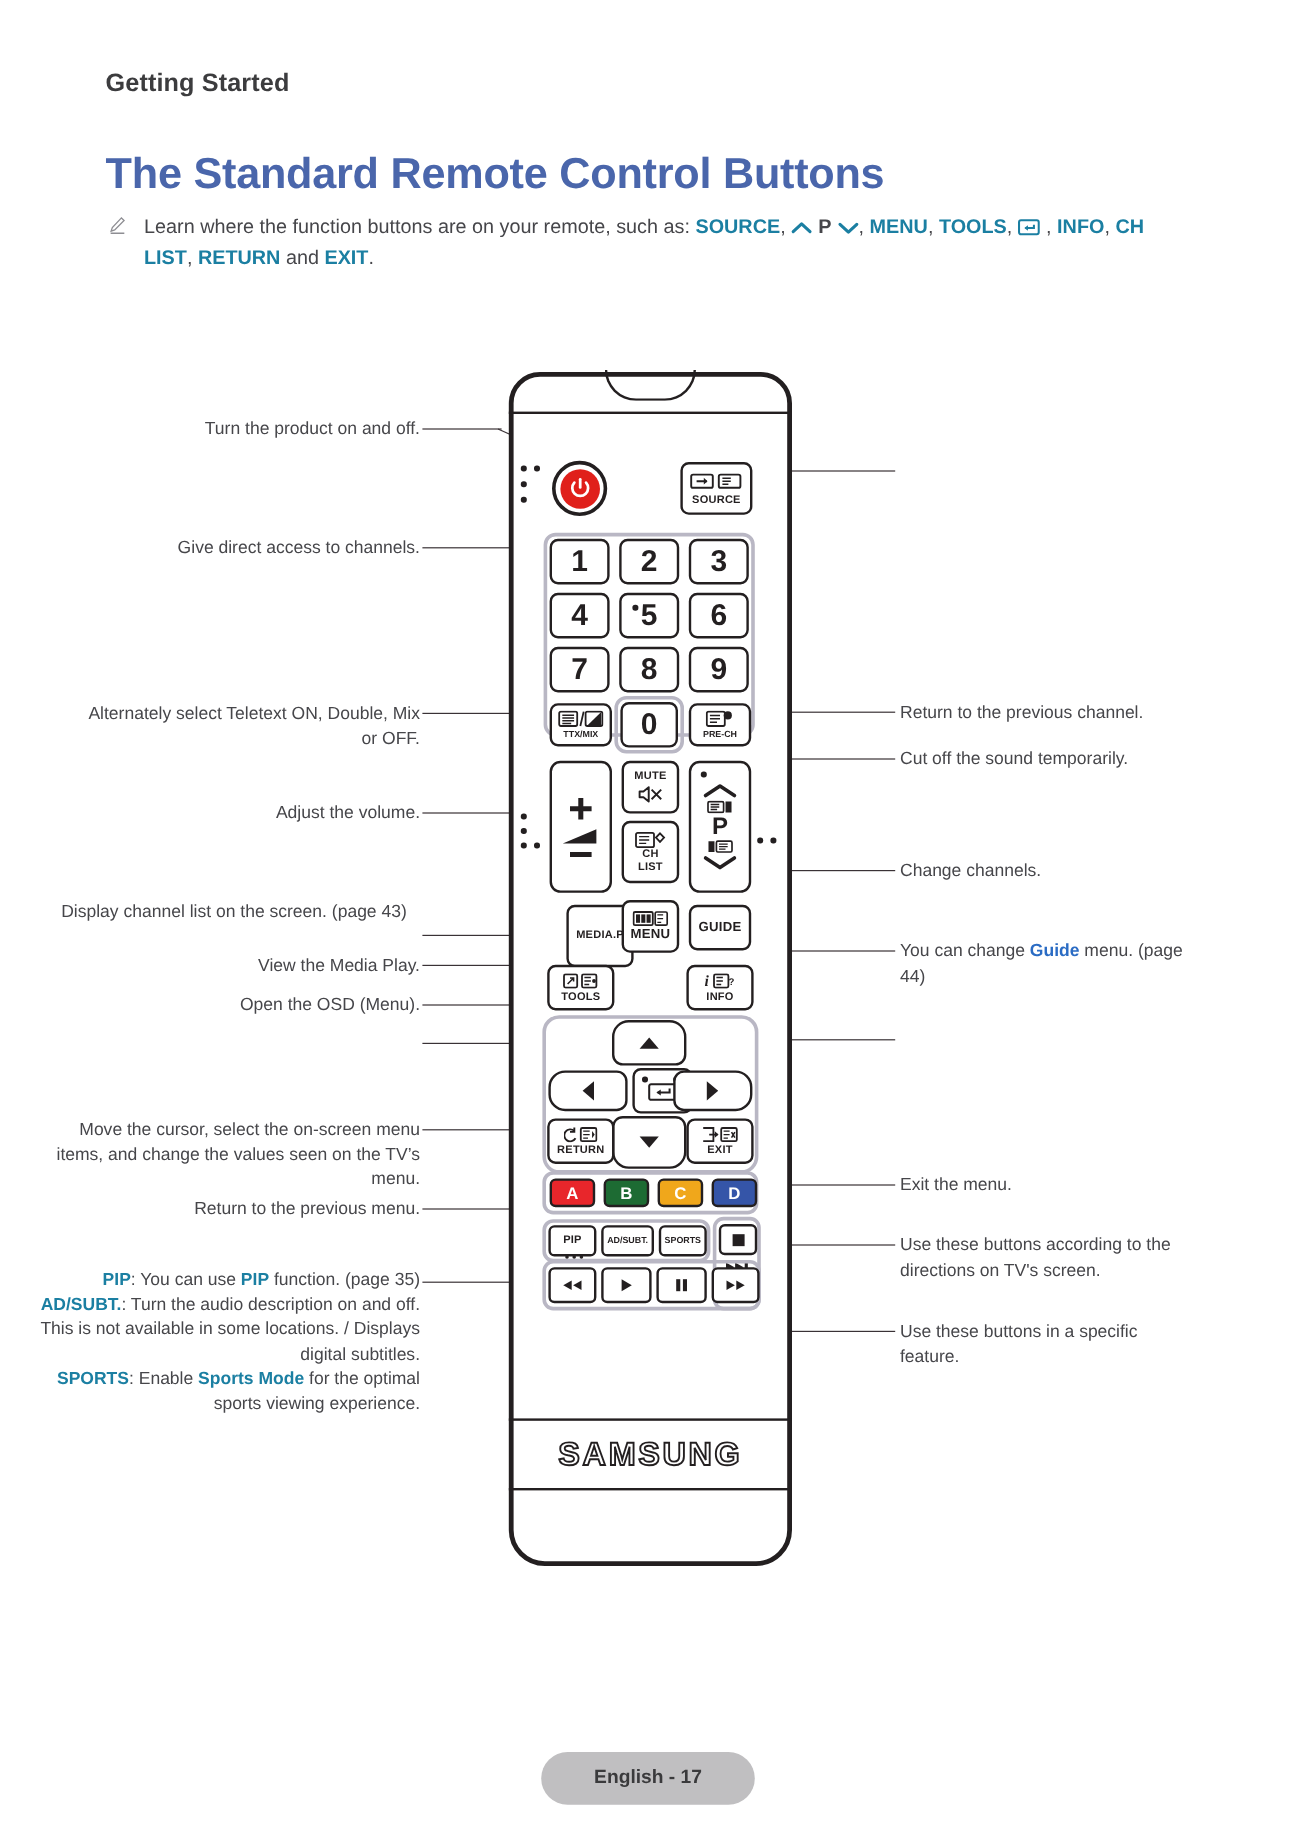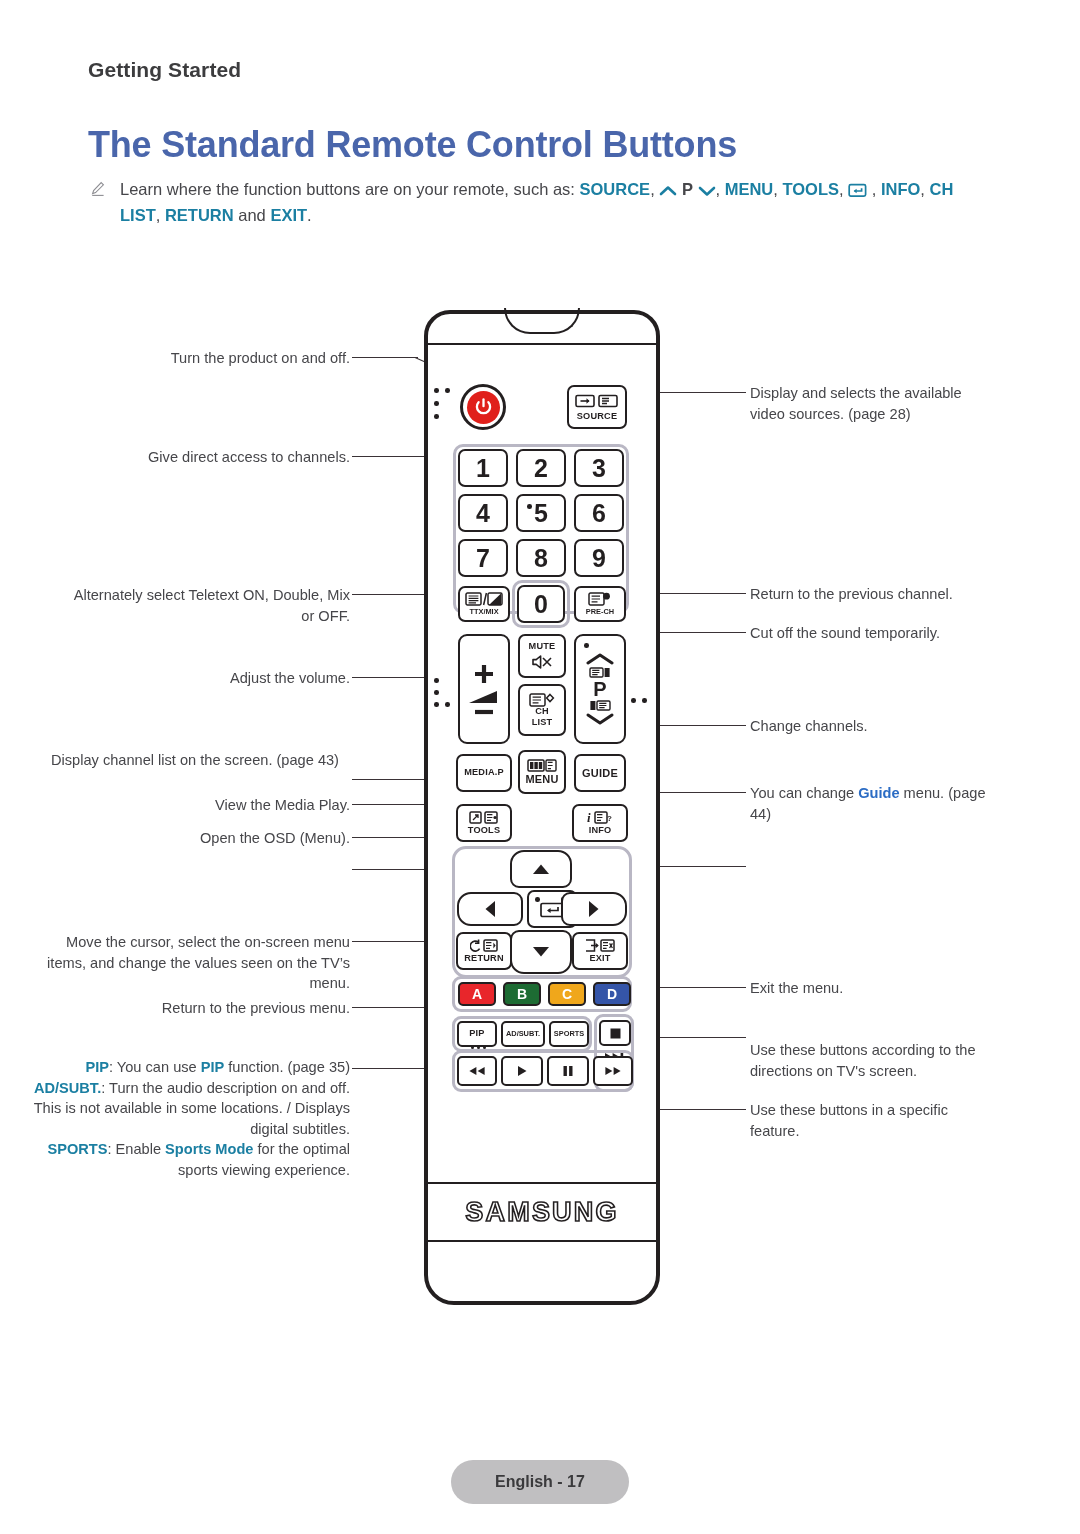--- a/index.html
+++ b/index.html
@@ -271,42 +271,41 @@
 
   <div class="callout left" style="left:40px; top:632px; width:310px;">Move the cursor, select the on-screen menu items, and change the values seen on the TV’s menu.</div>
   <div class="leader" style="left:352px; top:641px; width:96px;"></div>
 
   <div class="callout left" style="left:40px; top:698px; width:310px;">Return to the previous menu.</div>
   <div class="leader" style="left:352px; top:707px; width:96px;"></div>
 
   <div class="callout left" style="left:10px; top:757px; width:340px;"><span class="lnk">PIP</span><span>: You can use </span><span class="lnk">PIP</span><span> function. (page 35)</span><br><span class="lnk">AD/SUBT.</span><span>: Turn the audio description on and off. This is not available in some locations. / Displays digital subtitles.</span><br><span class="lnk">SPORTS</span><span>: Enable </span><span class="lnk">Sports Mode</span><span> for the optimal sports viewing experience.</span></div>
   <div class="leader" style="left:352px; top:768px; width:82px;"></div>
 
-  <div class="callout right" style="left:750px; top:83px; width:250px;">Display and selects the available video sources. (page 28)</div>
   <div class="leader" style="left:650px; top:92px; width:96px;"></div>
 
   <div class="callout right" style="left:750px; top:284px; width:250px;">Return to the previous channel.</div>
   <div class="leader" style="left:650px; top:293px; width:96px;"></div>
 
   <div class="callout right" style="left:750px; top:323px; width:250px;">Cut off the sound temporarily.</div>
   <div class="leader" style="left:570px; top:332px; width:176px;"></div>
   <div class="leader" style="left:538px; top:332px; width:38px; transform:rotate(-40deg); transform-origin:right center;"></div>
 
   <div class="callout right" style="left:750px; top:416px; width:250px;">Change channels.</div>
   <div class="leader" style="left:650px; top:425px; width:96px;"></div>
 
   <div class="callout right" style="left:750px; top:483px; width:250px;"><span>You can change </span><span class="lnk-blue">Guide</span><span> menu. (page 44)</span></div>
   <div class="leader" style="left:650px; top:492px; width:96px;"></div>
 
   <div class="leader" style="left:650px; top:566px; width:96px;"></div>
 
   <div class="callout right" style="left:750px; top:678px; width:250px;">Exit the menu.</div>
   <div class="leader" style="left:650px; top:687px; width:96px;"></div>
 
-  <div class="callout right" style="left:750px; top:728px; width:250px;margin-top:12px;">Use these buttons according to the directions on TV's screen.</div>
+  <div class="callout right" style="left:750px; top:728px; width:250px;">Use these buttons according to the directions on TV's screen.</div>
   <div class="leader" style="left:650px; top:737px; width:96px;"></div>
 
   <div class="callout right" style="left:750px; top:800px; width:250px;">Use these buttons in a specific feature.</div>
   <div class="leader" style="left:650px; top:809px; width:96px;"></div>
 
   <div class="remote">
     <div class="shell"></div>
     <div class="shell-top-line"></div>
     <div class="ir-notch"></div>
 
@@ -474,21 +473,21 @@
           <path d="M10.2 3.4 H17.4M10.2 5.5 H17.4M10.2 7.6 H15.6" stroke="#231f20" stroke-width="1.1"></path>
         </svg>
       </span>
       <span style="margin-top:2px">
         <svg width="30" height="12" viewBox="0 0 30 12">
             <path d="M3 2 L15 10 L27 2" fill="none" stroke="#231f20" stroke-width="3" stroke-linecap="round" stroke-linejoin="round"></path>
           </svg>
       </span>
     </div>
 
-    <div class="key" style="left:32px; top:444px; width:56px; height:38px;">
+    <div class="key" style="left:48px; top:444px; width:56px; height:52px;">
       <span class="lbl">MEDIA.P</span>
     </div>
     <div class="key" style="left:94px; top:440px; width:48px; height:44px;">
       <span>
         <svg width="30" height="13" viewBox="0 0 30 13">
           <rect x="1" y="1" width="16" height="11" rx="1.2" fill="none" stroke="#231f20" stroke-width="1.5"></rect>
           <rect x="3" y="3" width="3.4" height="7" fill="#231f20"></rect>
           <rect x="7.4" y="3" width="3.4" height="7" fill="#231f20"></rect>
           <rect x="11.8" y="3" width="3.4" height="7" fill="#231f20"></rect>
           <rect x="19" y="1" width="10" height="11" rx="1.2" fill="none" stroke="#231f20" stroke-width="1.4"></rect>

